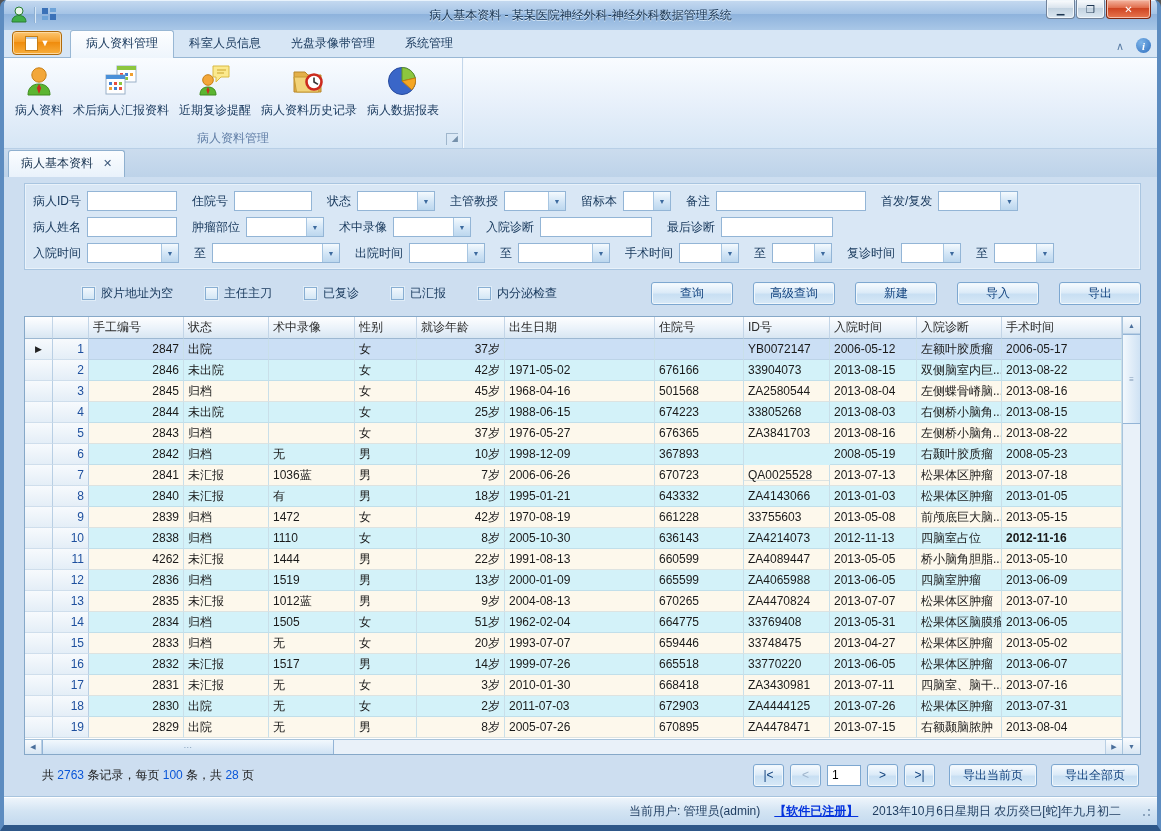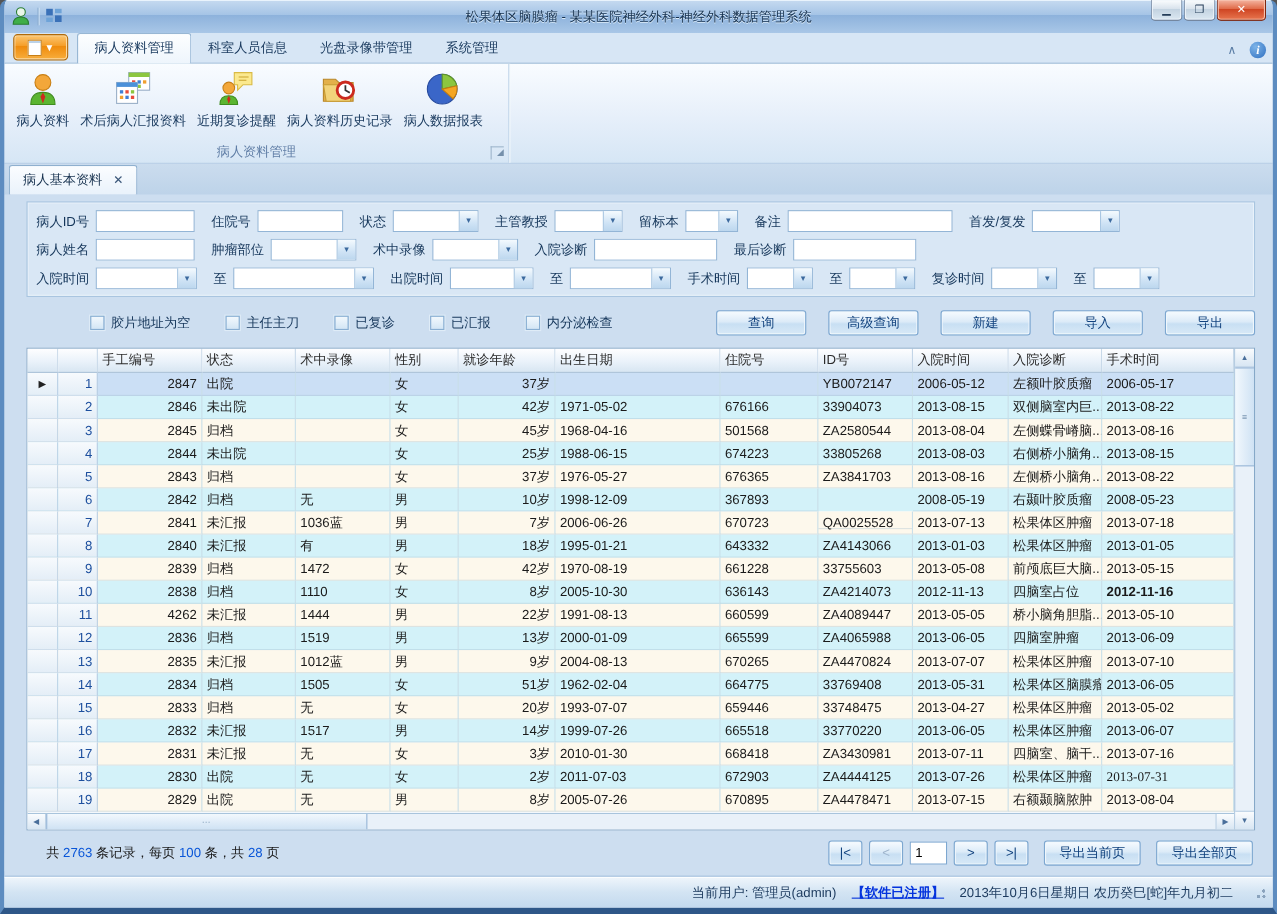--- a/index.html
+++ b/index.html
@@ -121,21 +121,21 @@
             <circle cx="9" cy="6" r="4" fill="#e9f6ea" stroke="#2a7e33"></circle>
           </svg></span>
       <span class="qat-sep"></span>
       <span id="layout-ic"><svg width="16" height="16" viewBox="0 0 16 16">
             <rect x="1" y="2" width="6" height="6" fill="#3a71b8"></rect>
             <rect x="9" y="2" width="6" height="4" fill="#6ea3d8"></rect>
             <rect x="1" y="10" width="6" height="4" fill="#6ea3d8"></rect>
             <rect x="9" y="8" width="6" height="6" fill="#3a71b8"></rect>
           </svg></span>
     </div>
-    <div class="wtitle">松果体区脑膜瘤 - 某某医院神经外科-神经外科数据管理系统</div>
+    <div class="wtitle">病人基本资料 - 某某医院神经外科-神经外科数据管理系统</div>
     <div class="wbtns">
       <div class="wbtn">▁</div>
       <div class="wbtn">❐</div>
       <div class="wbtn close">✕</div>
     </div>
   </div>
 
   <div class="ribbon-tabs">
     <div class="appbtn">
       <span class="pg"></span>
@@ -667,21 +667,21 @@
               <span class="tc ar" style="width: 95px; flex: 0 0 95px;">2830</span>
               <span class="tc" style="width: 85px; flex: 0 0 85px;">出院</span>
               <span class="tc" style="width: 86px; flex: 0 0 86px;">无</span>
               <span class="tc" style="width: 62px; flex: 0 0 62px;">女</span>
               <span class="tc ar" style="width: 88px; flex: 0 0 88px;">2岁</span>
               <span class="tc" style="width: 150px; flex: 0 0 150px;">2011-07-03</span>
               <span class="tc" style="width: 89px; flex: 0 0 89px;">672903</span>
               <span class="tc" style="width: 86px; flex: 0 0 86px;">ZA4444125</span>
               <span class="tc" style="width: 87px; flex: 0 0 87px;">2013-07-26</span>
               <span class="tc" style="width: 85px; flex: 0 0 85px;">松果体区肿瘤</span>
-              <span class="tc" style="flex: 1 1 0%; font-family: Liberation Serif, serif;">2013-07-31</span>
+              <span class="tc" style="flex: 1 1 0%;">2013-07-31</span>
             </div>
             <div class="trow">
               <span class="tc tsel" style="flex: 0 0 28px; width: 28px;"></span>
               <span class="tc tnum" style="flex: 0 0 36px; width: 36px;">19</span>
               <span class="tc ar" style="width: 95px; flex: 0 0 95px;">2829</span>
               <span class="tc" style="width: 85px; flex: 0 0 85px;">出院</span>
               <span class="tc" style="width: 86px; flex: 0 0 86px;">无</span>
               <span class="tc" style="width: 62px; flex: 0 0 62px;">男</span>
               <span class="tc ar" style="width: 88px; flex: 0 0 88px;">8岁</span>
               <span class="tc" style="width: 150px; flex: 0 0 150px;">2005-07-26</span>

